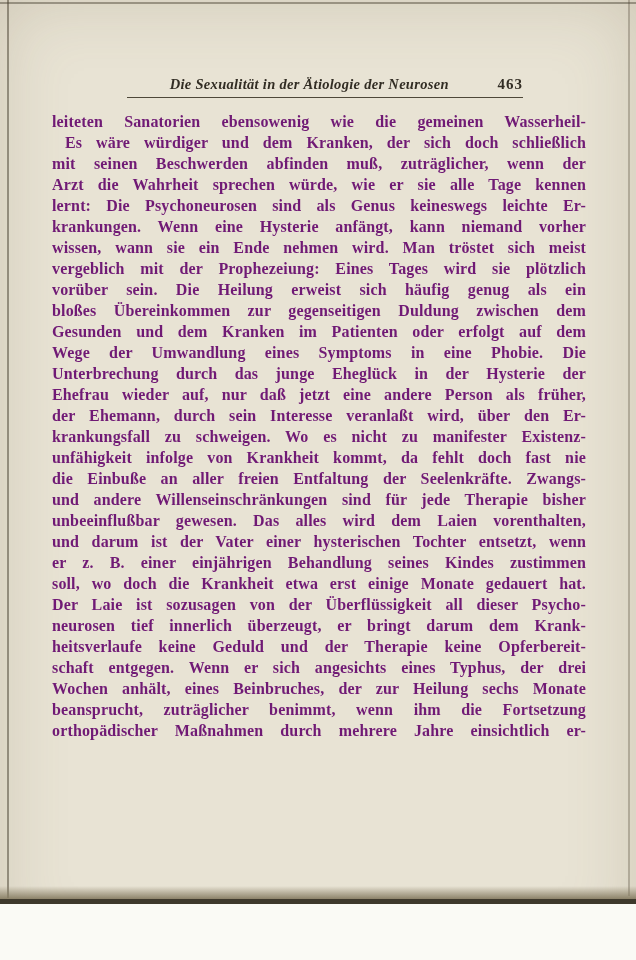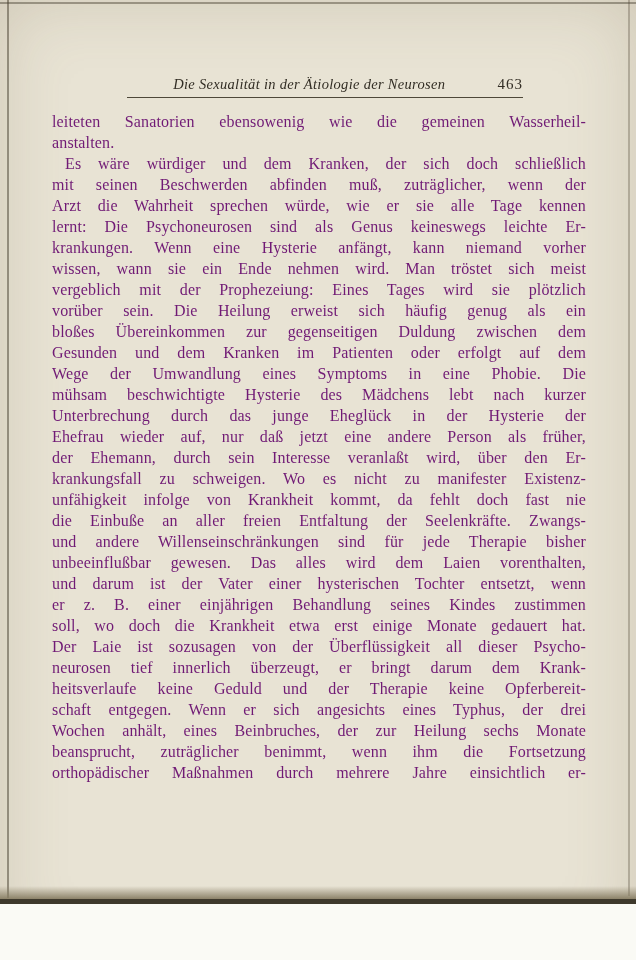--- a/index.html
+++ b/index.html
@@ -1,15 +1,15 @@
 <!DOCTYPE html>
 <html><head>
 <meta charset="utf-8">
 <style>
-  * { margin: 0; padding: 0; box-sizing: border-box; }
+  * { margin: 0; padding: 0; box-sizing: border-box; font-weight: bold; }
   html, body { width: 636px; height: 960px; }
   body {
     font-family: "Liberation Serif", "DejaVu Serif", serif;
     background: #fbfaf4;
     position: relative;
     overflow: hidden;
   }
   .page {
     position: absolute;
     inset: 0;
@@ -94,33 +94,31 @@
 
 <div class="page">
 
   <div class="header">
     <span class="header-title">Die Sexualität in der Ätiologie der Neurosen</span>
     <span class="page-number">463</span>
   </div>
 
   <div class="body-text">
       <div class="line">leiteten Sanatorien ebensowenig wie die gemeinen Wasserheil-</div>
-      <div class="line para-end">anstalten.</div>
       <div class="line indent">Es wäre würdiger und dem Kranken, der sich doch schließlich</div>
       <div class="line">mit seinen Beschwerden abfinden muß, zuträglicher, wenn der</div>
       <div class="line">Arzt die Wahrheit sprechen würde, wie er sie alle Tage kennen</div>
       <div class="line">lernt: Die Psychoneurosen sind als Genus keineswegs leichte Er-</div>
       <div class="line">krankungen. Wenn eine Hysterie anfängt, kann niemand vorher</div>
       <div class="line">wissen, wann sie ein Ende nehmen wird. Man tröstet sich meist</div>
       <div class="line">vergeblich mit der Prophezeiung: Eines Tages wird sie plötzlich</div>
       <div class="line">vorüber sein. Die Heilung erweist sich häufig genug als ein</div>
       <div class="line">bloßes Übereinkommen zur gegenseitigen Duldung zwischen dem</div>
       <div class="line">Gesunden und dem Kranken im Patienten oder erfolgt auf dem</div>
       <div class="line">Wege der Umwandlung eines Symptoms in eine Phobie. Die</div>
-      <div class="line">mühsam beschwichtigte Hysterie des Mädchens lebt nach kurzer</div>
       <div class="line">Unterbrechung durch das junge Eheglück in der Hysterie der</div>
       <div class="line">Ehefrau wieder auf, nur daß jetzt eine andere Person als früher,</div>
       <div class="line">der Ehemann, durch sein Interesse veranlaßt wird, über den Er-</div>
       <div class="line">krankungsfall zu schweigen. Wo es nicht zu manifester Existenz-</div>
       <div class="line">unfähigkeit infolge von Krankheit kommt, da fehlt doch fast nie</div>
       <div class="line">die Einbuße an aller freien Entfaltung der Seelenkräfte. Zwangs-</div>
       <div class="line">und andere Willenseinschränkungen sind für jede Therapie bisher</div>
       <div class="line">unbeeinflußbar gewesen. Das alles wird dem Laien vorenthalten,</div>
       <div class="line">und darum ist der Vater einer hysterischen Tochter entsetzt, wenn</div>
       <div class="line">er z. B. einer einjährigen Behandlung seines Kindes zustimmen</div>

